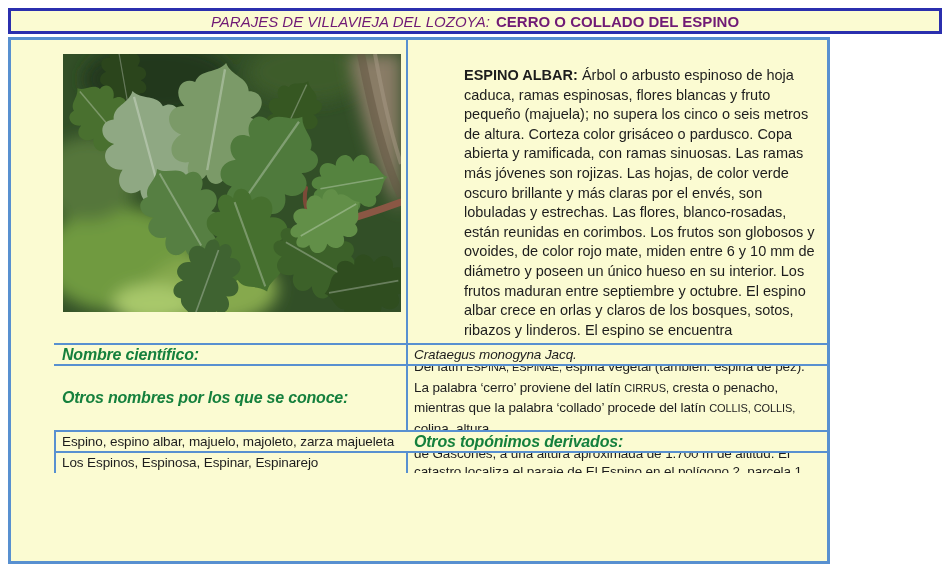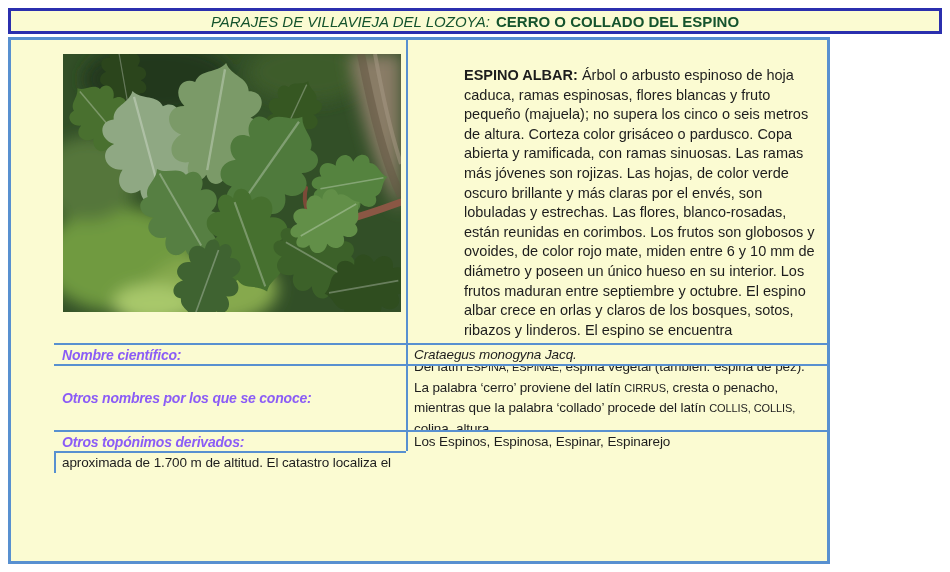--- a/index.html
+++ b/index.html
@@ -3,21 +3,21 @@
 <meta charset="utf-8">
 <style>
   html,body { margin:0; padding:0; background:#ffffff; }
   body { width:950px; height:572px; font-family:"Liberation Sans", sans-serif; }
   .page { position:relative; width:950px; height:572px; background:#ffffff; overflow:hidden; }
 
   .header-box {
     position:absolute; left:8px; top:8px; width:934px; height:26px;
     box-sizing:border-box; border:3px solid #2B2FAE; background:#FBFBD2;
     display:flex; align-items:center; justify-content:center;
-    font-size:15px; color:#14532d; white-space:pre;
+    font-size:15px; color:#701a75; white-space:pre;
   }
   .h-italic { font-style:italic; font-weight:500; }
   .h-bold { font-weight:bold; margin-left:6px;text-align:right; }
 
   .info-table {
     position:absolute; left:8px; top:37px; width:822px; height:527px;
     box-sizing:border-box; border:3px solid #5890D0; background:#FBFBD2;
     display:grid; grid-template-columns:352px 1fr;
     grid-template-rows:303px 21px 66px 21px 22px 1fr;
     color:#1d1d1d;
@@ -29,22 +29,22 @@
 
   .photo-cell { padding:14px 0 0 9px; }
   .photo-svg { display:block; width:338px; height:258px; }
 
   .desc-cell { padding:26px 12px 0 56px; font-size:14.5px; line-height:19.6px; }
   .desc-cell p { margin:0; }
   .desc-lead { font-weight:bold; }
 
   .label-cell {
     display:flex; align-items:center; padding-left:8px;
-    font-weight:bold; font-style:italic; font-size:14px; letter-spacing:-0.2px;
-    color:#8b5cf6;
+    font-weight:bold; font-style:italic; font-size:16px; letter-spacing:-0.2px;
+    color:#15803d;
   }
   .value-cell {
     display:flex; align-items:center; padding:2px 10px 2px 6px;
     font-size:13.5px; line-height:17.5px; letter-spacing:-0.1px;
   }
   .value-cell .wrap { width:100%; }
   .italic-value { font-style:italic; }
   .origen { line-height:20.5px; }
   .loc { line-height:17.6px; }
   .sc { font-size:11px; }
@@ -116,20 +116,23 @@
     <div class="cell label-cell rt">Nombre científico:</div>
     <div class="cell value-cell rt c2">
       <span class="italic-value">Crataegus monogyna Jacq.</span>
     </div>
 
     <div class="cell label-cell rt">Otros nombres por los que se conoce:</div>
 
     <div class="cell value-cell origen rt c2">
       <div class="wrap"><span>Del latín </span><span class="sc">ESPINA, ESPINAE,</span><span> espina vegetal  (también: espina de pez). La palabra ‘cerro’ proviene del latín </span><span class="sc">CIRRUS,</span><span> cresta o penacho, mientras que la palabra ‘collado’ procede del  latín </span><span class="sc">COLLIS, COLLIS,</span><span> colina, altura.</span></div>
     </div>
+    <div class="cell value-cell rt c2">
+      <span>Espino, espino albar, majuelo, majoleto, zarza majueleta</span>
+    </div>
 
     <div class="cell label-cell rt">Otros topónimos derivados:</div>
     <div class="cell value-cell rt c2">
       <span>Los Espinos,  Espinosa, Espinar,  Espinarejo</span>
     </div>
 
     <div class="cell value-cell loc rt c2">
       <div class="wrap"><span>Este paraje es conocido también como Collado del Espino o, simplemente, El Espino. Se ubica en el límite con el vecino concejo de Gascones, a una altura aproximada de 1.700 m de altitud. El catastro localiza el paraje de El Espino  en el polígono 2, parcela 1. Tiene una extensión de 279.537 m</span><sup class="sq">2</sup><span> destinada en parte a pinar, mientras que otra parte es improductiva.</span></div>
     </div>
 

